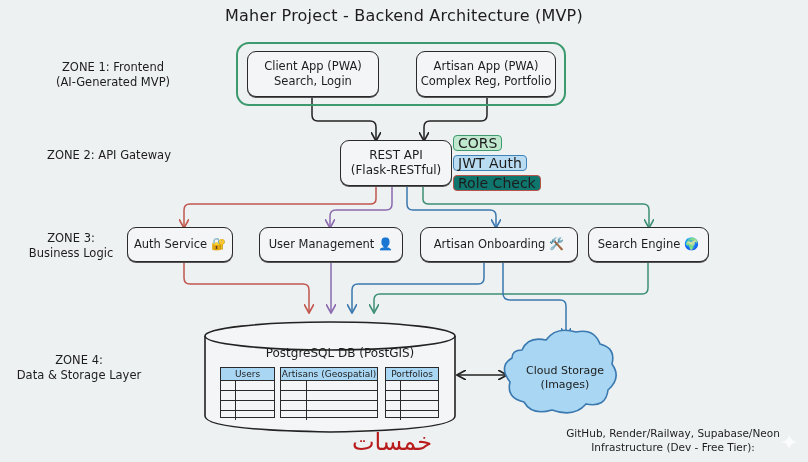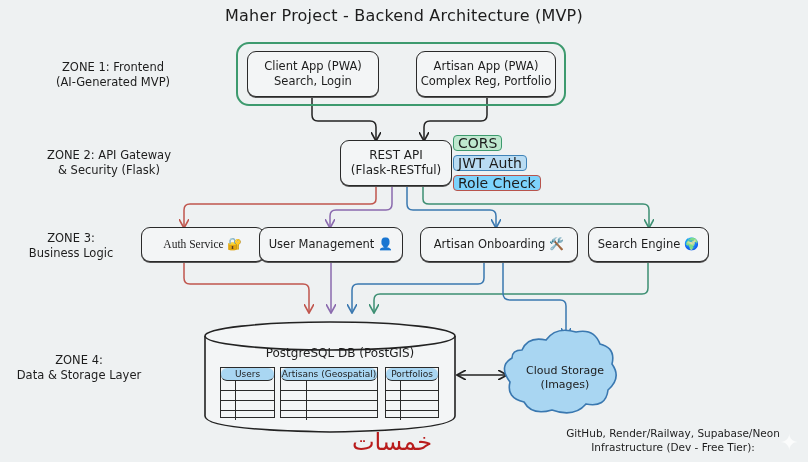--- a/index.html
+++ b/index.html
@@ -33,21 +33,20 @@
   }
   .emoji { font-size: 12px; margin-left: 4px; }
   svg.wires { position: absolute; left: 0; top: 0; }
   .db-title { font-size: 12px; text-align: center; }
   .table {
     border: 1.4px solid #2a2a2a; box-sizing: border-box; background: #f3f5f6;
   }
   .table-head {
     background: #a9d6f2; font-size: 9px; text-align: center; height: 12px; line-height: 12px;
     border-bottom: 1.2px solid #2a2a2a;
-    border-radius: 6px;
   }
   .table-row { height: 9px; border-bottom: 1.2px solid #2a2a2a; display: flex; }
   .table-row:last-child { border-bottom: none; }
   .table-cell-key { border-right: 1.2px solid #2a2a2a; }
   .cloud-label { font-size: 11px; text-align: center; line-height: 14px; }
   .infra { font-size: 10.5px; line-height: 14px; text-align: center; }
   .watermark { font-size: 24px; color: #b91c1c; letter-spacing: 1px; }
 </style>
 </head>
 <body>
@@ -96,21 +95,20 @@
 </svg>
 
 <div class="abs title">Maher Project - Backend Architecture (MVP)</div>
 
 <div class="abs zone-label" style="left:18px; top:60px;">
   <div>ZONE 1: Frontend</div>
   <div>(AI-Generated MVP)</div>
 </div>
 <div class="abs zone-label" style="left:14px; top:148px;">
   <div>ZONE 2: API Gateway</div>
-  <div>&amp; Security (Flask)</div>
 </div>
 <div class="abs zone-label" style="left:-24px; top:231px;">
   <div>ZONE 3:</div>
   <div>Business Logic</div>
 </div>
 <div class="abs zone-label" style="left:-16px; top:353px;">
   <div>ZONE 4:</div>
   <div>Data &amp; Storage Layer</div>
 </div>
 
@@ -123,23 +121,23 @@
   <div>Artisan App (PWA)</div>
   <div>Complex Reg, Portfolio</div>
 </div>
 
 <div class="abs box" style="left:340px; top:140px; width:112px; height:46px; font-size:12px;">
   <div>REST API</div>
   <div>(Flask-RESTful)</div>
 </div>
 <div class="abs badge" style="left:453px; top:135px; background:#bfe8cf; border-color:#3d9a6e;">CORS</div>
 <div class="abs badge" style="left:453px; top:155px; background:#b9dcf3; border-color:#3f83b8;">JWT Auth</div>
-<div class="abs badge" style="left:453px; top:175px; background:#7dd3fc; border-color:#b8544c;">Role Check</div>
-
-<div class="abs box" style="left:141px; top:227px; width:124px; height:35px; flex-direction:row;font-family:Liberation Serif, serif;">
+<div class="abs badge" style="left:453px; top:175px; background:#0f766e; border-color:#b8544c;">Role Check</div>
+
+<div class="abs box" style="left:127px; top:227px; width:106px; height:35px; flex-direction:row;">
   <span>Auth Service</span>
   <span class="emoji">🔐</span>
 </div>
 <div class="abs box" style="left:259px; top:227px; width:144px; height:35px; flex-direction:row;">
   <span>User Management</span>
   <span class="emoji">👤</span>
 </div>
 <div class="abs box" style="left:420px; top:227px; width:158px; height:35px; flex-direction:row;">
   <span>Artisan Onboarding</span>
   <span class="emoji">🛠️</span>

